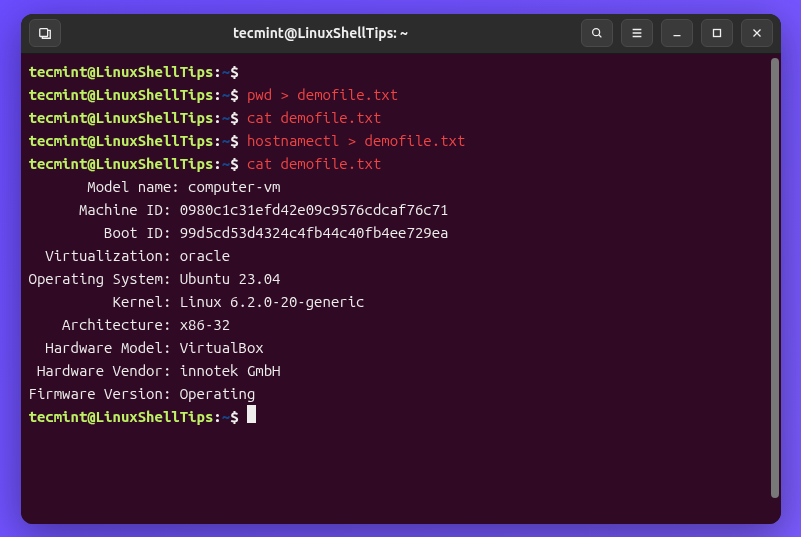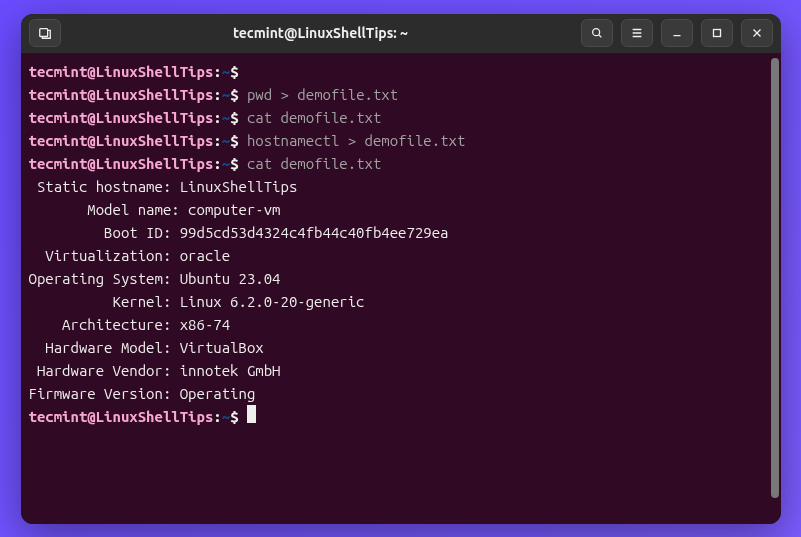--- a/index.html
+++ b/index.html
@@ -61,25 +61,25 @@
       overflow-y: auto;
       font-size: 15px;
       line-height: 23px;
       color: #eeeeec;
       position: relative;
     }
     .terminal::-webkit-scrollbar { width: 10px; }
     .terminal::-webkit-scrollbar-track { background: #300a24; }
     .terminal::-webkit-scrollbar-thumb { background: #6b6b6b; border-radius: 5px; }
     .line { white-space: pre; font-family: 'Ubuntu Mono', monospace; }
-    .prompt-user { color: #f9a8d4; font-weight: bold; }
+    .prompt-user { color: #bef264; font-weight: bold; }
     .prompt-sep { color: #eeeeec; font-weight: bold; }
     .prompt-path { color: #12488b; font-weight: bold; }
     .prompt-dollar { color: #eeeeec; font-weight: bold; }
-    .cmd { color: #a3a3a3; }
+    .cmd { color: #ef4444; }
     .out { color: #eeeeec; }
     .cursor {
       display: inline-block;
       width: 9px;
       height: 18px;
       background: #eeeeec;
       vertical-align: text-bottom;
       margin-bottom: 2px;
     }
     .scrollbar-track {
@@ -138,27 +138,27 @@
         </svg>
       </div>
     </div>
   </div>
   <div class="terminal" id="terminal-body">
     <div class="line"><span class="prompt-user">tecmint@LinuxShellTips</span><span class="prompt-sep">:</span><span class="prompt-path">~</span><span class="prompt-dollar">$ </span><span class="cmd"></span></div>
       <div class="line"><span class="prompt-user">tecmint@LinuxShellTips</span><span class="prompt-sep">:</span><span class="prompt-path">~</span><span class="prompt-dollar">$ </span><span class="cmd">pwd &gt; demofile.txt</span></div>
       <div class="line"><span class="prompt-user">tecmint@LinuxShellTips</span><span class="prompt-sep">:</span><span class="prompt-path">~</span><span class="prompt-dollar">$ </span><span class="cmd">cat demofile.txt</span></div>
       <div class="line"><span class="prompt-user">tecmint@LinuxShellTips</span><span class="prompt-sep">:</span><span class="prompt-path">~</span><span class="prompt-dollar">$ </span><span class="cmd">hostnamectl &gt; demofile.txt</span></div>
       <div class="line"><span class="prompt-user">tecmint@LinuxShellTips</span><span class="prompt-sep">:</span><span class="prompt-path">~</span><span class="prompt-dollar">$ </span><span class="cmd">cat demofile.txt</span></div>
-      <div class="line"><span class="out"> Static hostname: LinuxShellTips</span></div>
       <div class="line"><span class="out">       Model name: computer-vm</span></div>
+      <div class="line"><span class="out">      Machine ID: 0980c1c31efd42e09c9576cdcaf76c71</span></div>
       <div class="line"><span class="out">         Boot ID: 99d5cd53d4324c4fb44c40fb4ee729ea</span></div>
       <div class="line"><span class="out">  Virtualization: oracle</span></div>
       <div class="line"><span class="out">Operating System: Ubuntu 23.04</span></div>
       <div class="line"><span class="out">          Kernel: Linux 6.2.0-20-generic</span></div>
-      <div class="line"><span class="out">    Architecture: x86-74</span></div>
+      <div class="line"><span class="out">    Architecture: x86-32</span></div>
       <div class="line"><span class="out">  Hardware Model: VirtualBox</span></div>
       <div class="line"><span class="out"> Hardware Vendor: innotek GmbH</span></div>
       <div class="line"><span class="out">Firmware Version: Operating</span></div>
       <div class="line"><span class="prompt-user">tecmint@LinuxShellTips</span><span class="prompt-sep">:</span><span class="prompt-path">~</span><span class="prompt-dollar">$ </span><span class="cmd"></span><span class="cursor"></span></div>
       <div class="scrollbar-track">
       <div class="scrollbar-thumb"></div>
     </div>
   </div>
 </div>
 

